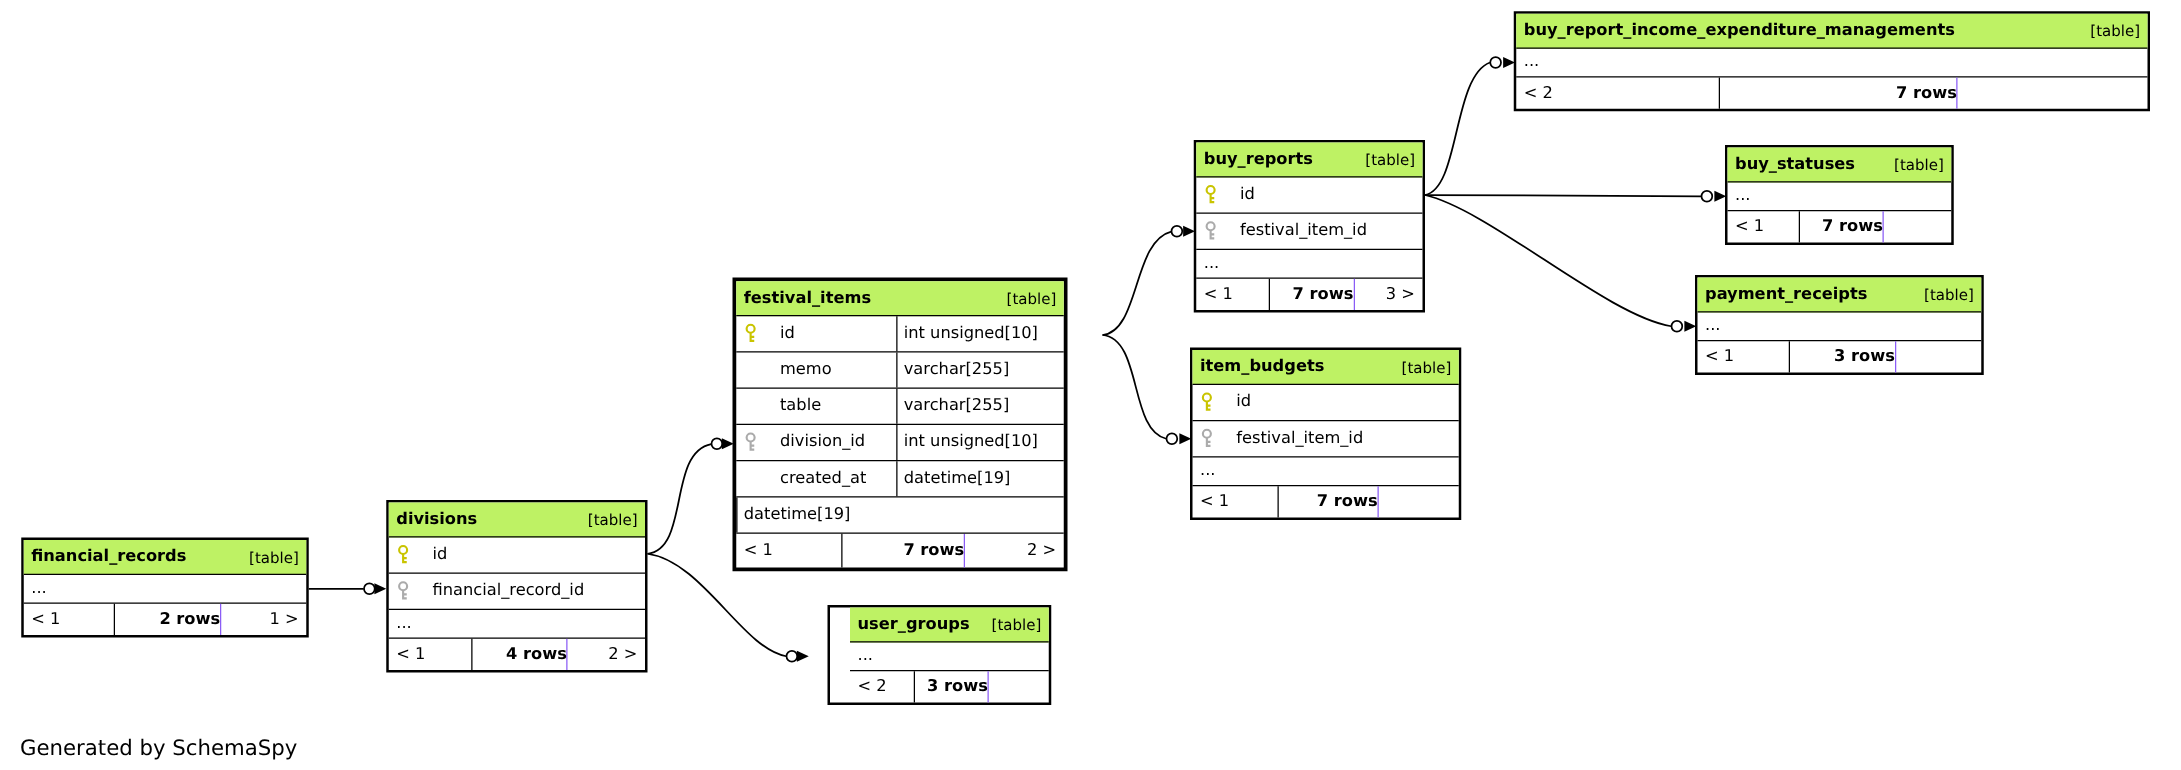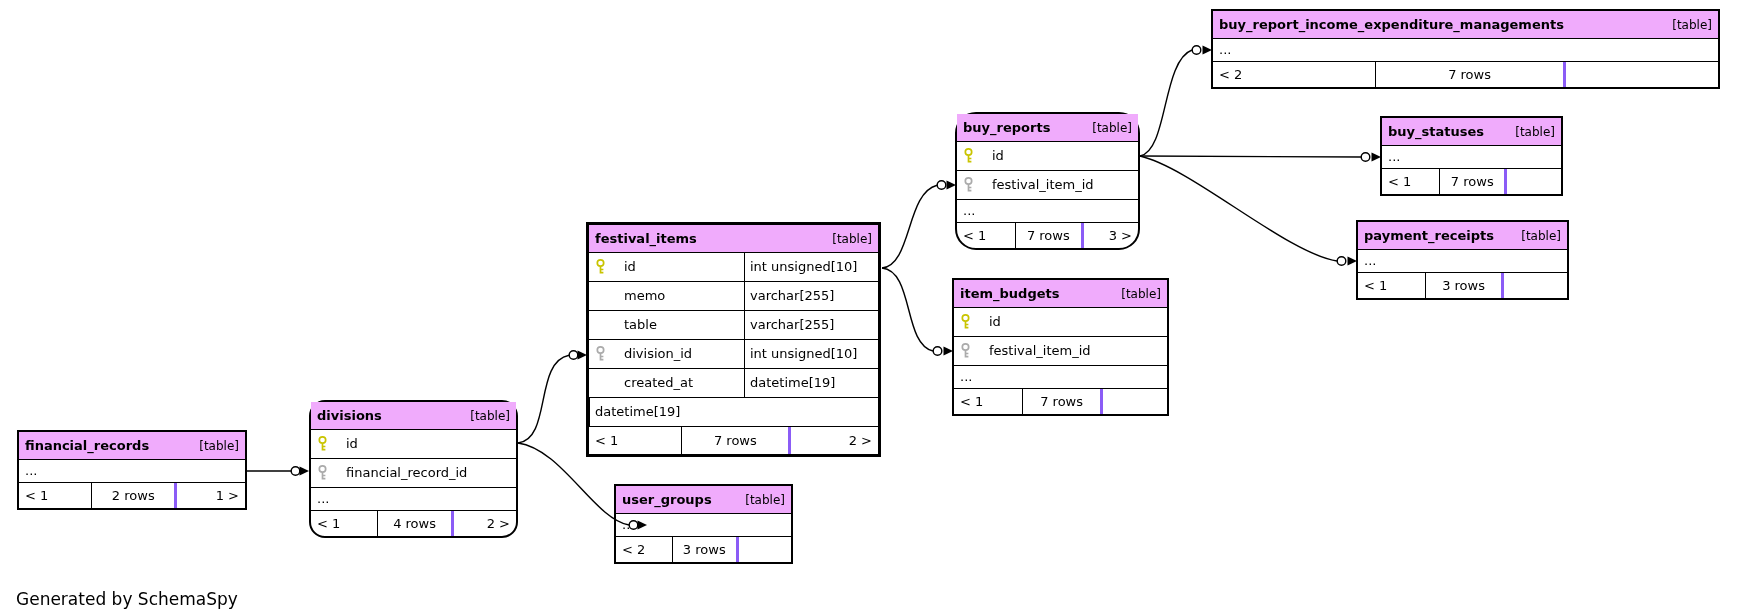--- a/index.html
+++ b/index.html
@@ -1,33 +1,33 @@
 <!DOCTYPE html>
 <html><head>
 <meta charset="utf-8">
 <style>
   html,body{margin:0;padding:0;background:#ffffff;}
   #canvas{position:relative;width:1745px;height:616px;background:#fff;overflow:hidden;
           font-family:"DejaVu Sans","Liberation Sans",sans-serif;color:#000;}
   .tbl{position:absolute;background:#fff;border:2px solid #000;box-sizing:border-box;font-size:13px;}
   .tbl.em{border-width:3px;}
-  .hdr{display:flex;justify-content:space-between;align-items:center;background:#f0abfc;
+  .hdr{display:flex;justify-content:space-between;align-items:center;background:#bef264;
        border-bottom:1px solid #000;height:27px;padding:0 6px;}
   .tname{font-weight:bold;font-size:13px;white-space:nowrap;}
   .ttag{font-size:12px;white-space:nowrap;padding-left:10px;}
   .crow{position:relative;height:28px;border-bottom:1px solid #000;display:flex;align-items:stretch;}
   .cname{padding-left:35px;flex:1;line-height:28px;white-space:nowrap;}
   .ctype{width:128px;border-left:1px solid #000;padding-left:5px;line-height:28px;white-space:nowrap;}
   .keyicon{position:absolute;left:6px;top:50%;transform:translateY(-50%);width:11px;height:17px;}
   .pk{color:#c9c400;}
   .fk{color:#ababab;}
   .erow{height:22px;line-height:21px;border-bottom:1px solid #000;padding-left:6px;}
   .ftr{display:flex;height:25px;line-height:25px;}
   .fl{width:32%;padding-left:6px;box-sizing:border-box;white-space:nowrap;}
-  .fc{width:38%;text-align:center;border-left:1px solid #000;border-right:3px solid #8b5cf6;box-sizing:border-box;white-space:nowrap;}
+  .fc{width:38%;text-align:right;border-left:1px solid #000;border-right:1px solid #8b5cf6;box-sizing:border-box;white-space:nowrap;font-weight:bold;}
   .fr{width:30%;text-align:right;padding-right:6px;box-sizing:border-box;white-space:nowrap;}
   #rels{position:absolute;left:0;top:0;width:1745px;height:616px;pointer-events:none;z-index:5;}
   #rels path{fill:none;stroke:#000;stroke-width:1.4;}
   #rels circle{fill:#fff;stroke:#000;stroke-width:1.4;}
   #rels polygon{fill:#000;stroke:none;}
   #gen-note{position:absolute;left:16px;top:589px;font-size:17px;}
 </style>
 </head>
 <body>
 
@@ -82,21 +82,21 @@
       <span class="ttag">[table]</span>
     </div>
     <div class="erow">...</div>
     <div class="ftr">
       <span class="fl">&lt; 1</span>
       <span class="fc">2 rows</span>
       <span class="fr">1 &gt;</span>
     </div>
   </div>
 
-  <div class="tbl" style="left:309px;top:400px;width:209px;border-radius:16px;">
+  <div class="tbl" style="left:309px;top:400px;width:209px;">
     <div class="hdr">
       <span class="tname">divisions</span>
       <span class="ttag">[table]</span>
     </div>
     <div class="crow">
       <svg class="keyicon pk" viewBox="0 0 11 17">
           <circle cx="5.5" cy="4.5" r="3.2" fill="none" stroke="currentColor" stroke-width="1.7"></circle>
           <path d="M5.5 7.7 V15 M5.5 11 H8.4 M5.5 14.2 H8.4" fill="none" stroke="currentColor" stroke-width="1.7"></path>
         </svg>
       <span class="cname">id</span>
@@ -109,21 +109,21 @@
       <span class="cname">financial_record_id</span>
     </div>
     <div class="erow">...</div>
     <div class="ftr">
       <span class="fl">&lt; 1</span>
       <span class="fc">4 rows</span>
       <span class="fr">2 &gt;</span>
     </div>
   </div>
 
-  <div class="tbl em" style="left:586px;top:222px;width:295px;">
+  <div class="tbl em" style="left:586px;top:222px;width:268px;">
     <div class="hdr">
       <span class="tname">festival_items</span>
       <span class="ttag">[table]</span>
     </div>
     <div class="crow">
       <svg class="keyicon pk" viewBox="0 0 11 17">
           <circle cx="5.5" cy="4.5" r="3.2" fill="none" stroke="currentColor" stroke-width="1.7"></circle>
           <path d="M5.5 7.7 V15 M5.5 11 H8.4 M5.5 14.2 H8.4" fill="none" stroke="currentColor" stroke-width="1.7"></path>
         </svg>
       <span class="cname">id</span>
@@ -152,34 +152,34 @@
     <div class="crow">
       <span class="ctype">datetime[19]</span>
     </div>
     <div class="ftr" style="height:27px;line-height:27px;">
       <span class="fl">&lt; 1</span>
       <span class="fc">7 rows</span>
       <span class="fr">2 &gt;</span>
     </div>
   </div>
 
-  <div class="tbl" style="left:614px;top:484px;width:179px;">
+  <div class="tbl" style="left:662px;top:484px;width:179px;padding-left:16px;">
     <div class="hdr">
       <span class="tname">user_groups</span>
       <span class="ttag">[table]</span>
     </div>
     <div class="erow">...</div>
     <div class="ftr">
       <span class="fl">&lt; 2</span>
       <span class="fc">3 rows</span>
       <span class="fr"></span>
     </div>
   </div>
 
-  <div class="tbl" style="left:955px;top:112px;width:185px;border-radius:21px;">
+  <div class="tbl" style="left:955px;top:112px;width:185px;">
     <div class="hdr">
       <span class="tname">buy_reports</span>
       <span class="ttag">[table]</span>
     </div>
     <div class="crow">
       <svg class="keyicon pk" viewBox="0 0 11 17">
           <circle cx="5.5" cy="4.5" r="3.2" fill="none" stroke="currentColor" stroke-width="1.7"></circle>
           <path d="M5.5 7.7 V15 M5.5 11 H8.4 M5.5 14.2 H8.4" fill="none" stroke="currentColor" stroke-width="1.7"></path>
         </svg>
       <span class="cname">id</span>
@@ -245,21 +245,21 @@
       <span class="ttag">[table]</span>
     </div>
     <div class="erow">...</div>
     <div class="ftr">
       <span class="fl">&lt; 1</span>
       <span class="fc">7 rows</span>
       <span class="fr"></span>
     </div>
   </div>
 
-  <div class="tbl" style="left:1356px;top:220px;width:213px;">
+  <div class="tbl" style="left:1356px;top:220px;width:231px;">
     <div class="hdr">
       <span class="tname">payment_receipts</span>
       <span class="ttag">[table]</span>
     </div>
     <div class="erow">...</div>
     <div class="ftr">
       <span class="fl">&lt; 1</span>
       <span class="fc">3 rows</span>
       <span class="fr"></span>
     </div>

